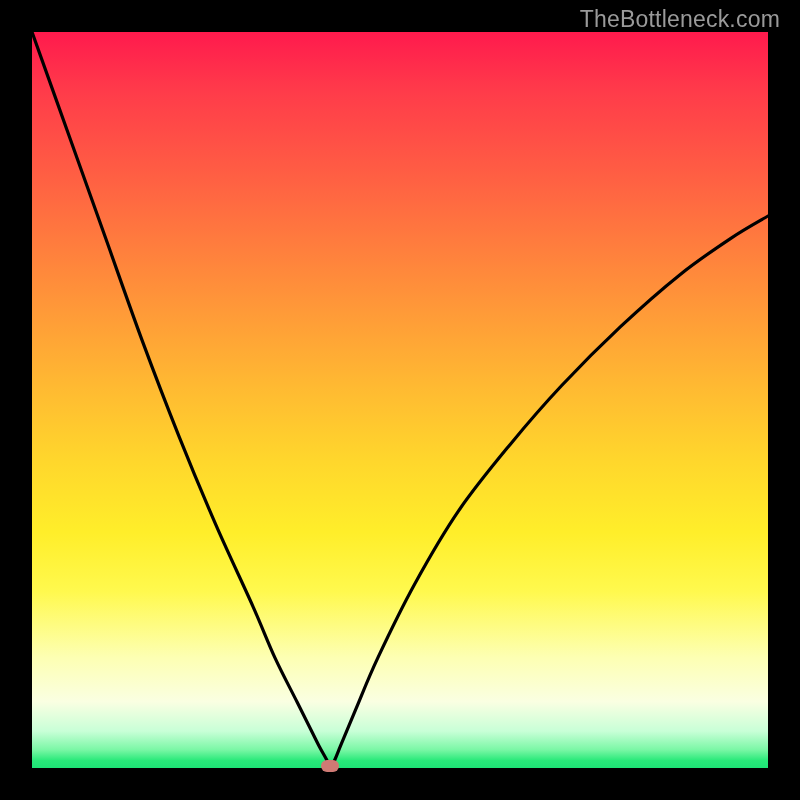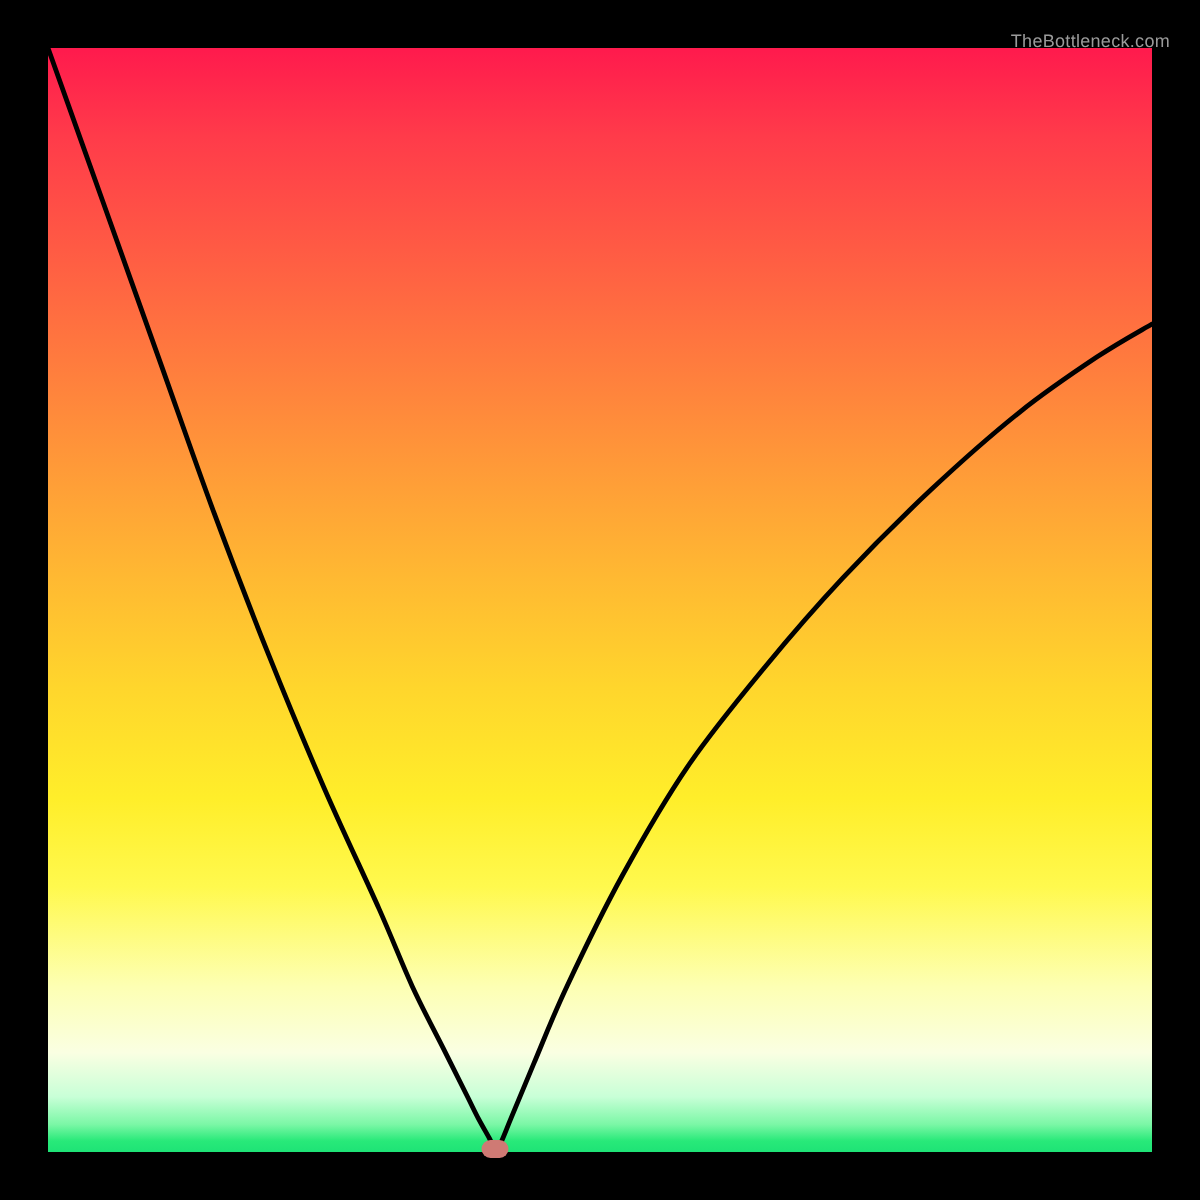--- a/index.html
+++ b/index.html
@@ -38,24 +38,24 @@
       #fdffb3 85%,
       #faffe2 91%,
       #c8ffd7 95%,
       #7bf7a6 97.5%,
       #28e979 99%,
       #1ee376 100%
     );
   }
   .watermark {
     position: absolute;
-    top: 20px;
+    top: 6px;
     right: 20px;
     color: #9a9a9a;
-    font-size: 12px;
+    font-size: 23px;
     font-weight: 500;
     letter-spacing: 0.2px;
     user-select: none;
   }
   svg.curve {
     position: absolute;
     left: 0;
     top: 0;
     width: 736px;
     height: 736px;

